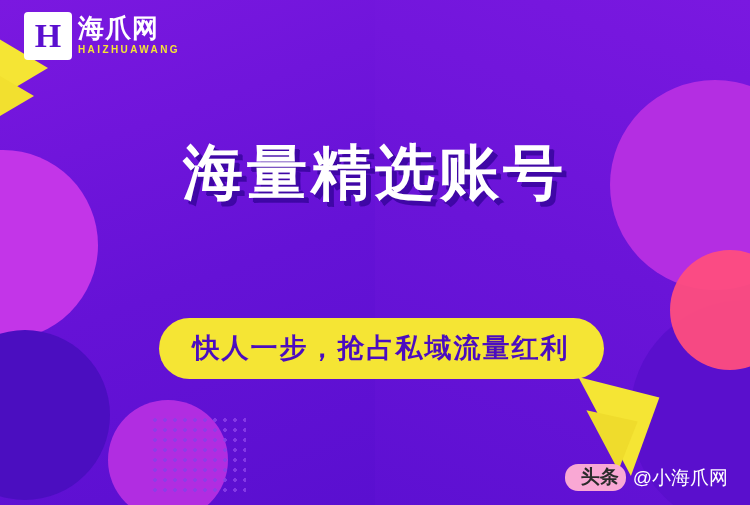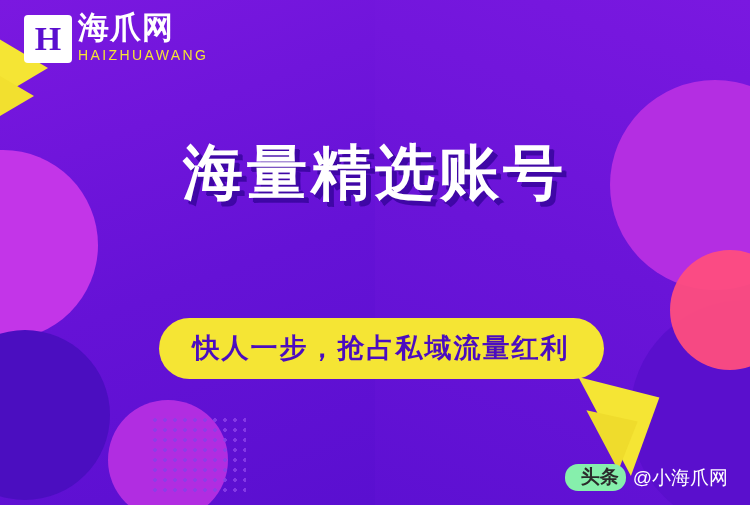--- a/index.html
+++ b/index.html
@@ -133,29 +133,29 @@
     font-family: "Liberation Serif", serif;
     line-height: 1;
   }
   .logo-text {
     display: flex;
     flex-direction: column;
     justify-content: center;
   }
   .logo-cn {
     color: #ffffff;
-    font-size: 31px;
+    font-size: 26px;
     font-weight: bold;
     letter-spacing: 1px;
     line-height: 1.05;
   }
   .logo-en {
     color: #f5e534;
-    font-size: 14px;
-    font-weight: normal;
+    font-size: 10px;
+    font-weight: bold;
     letter-spacing: 2.4px;
     line-height: 1.4;
     margin-top: 1px;
   }
   
   .headline {
     position: absolute;
     left: 0; right: 0;
     top: 108px;
     text-align: center;
@@ -192,21 +192,21 @@
   }
   
   .watermark {
     position: absolute;
     right: 22px; bottom: 14px;
     display: flex;
     align-items: center;
     z-index: 12;
   }
   .wm-badge {
-    background: #86efac;
+    background: #f9a8d4;
     color: #2b2b2b;
     font-size: 19px;
     font-weight: bold;
     padding: 1px 7px 2px 16px;
     border-radius: 13px;
     margin-right: 7px;
     line-height: 1.25;
   }
   .wm-text {
     color: #ffffff;

